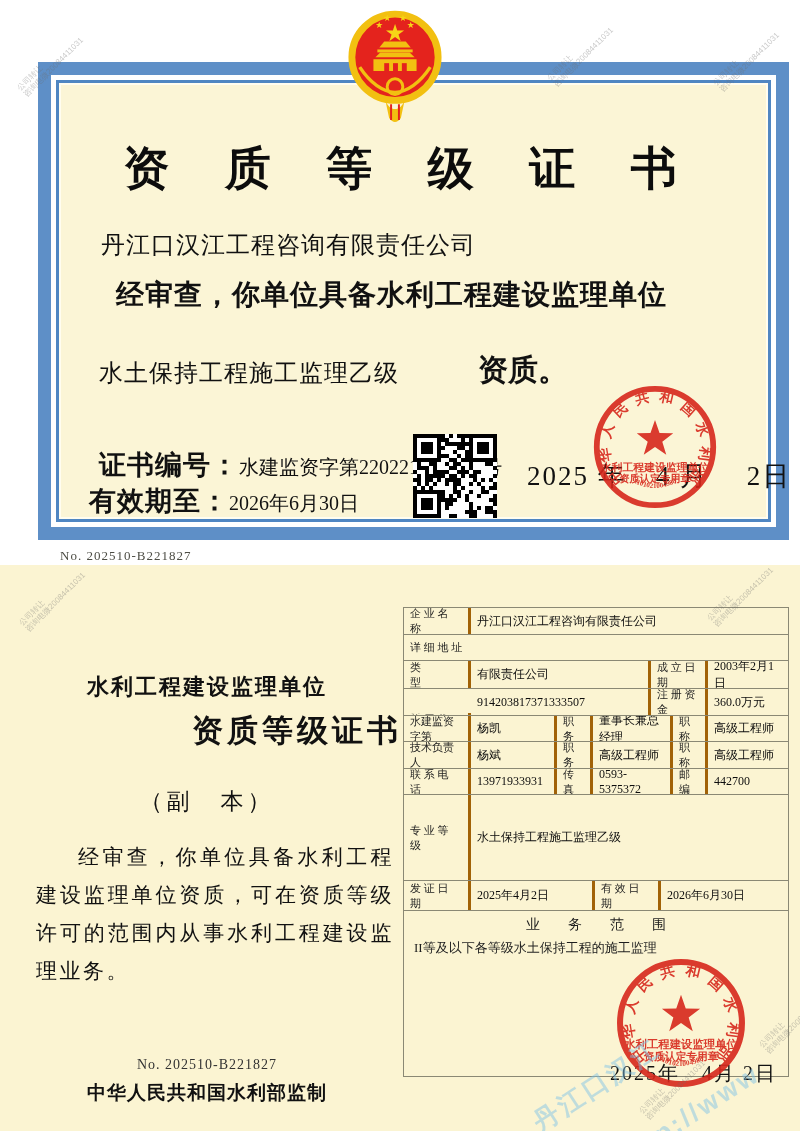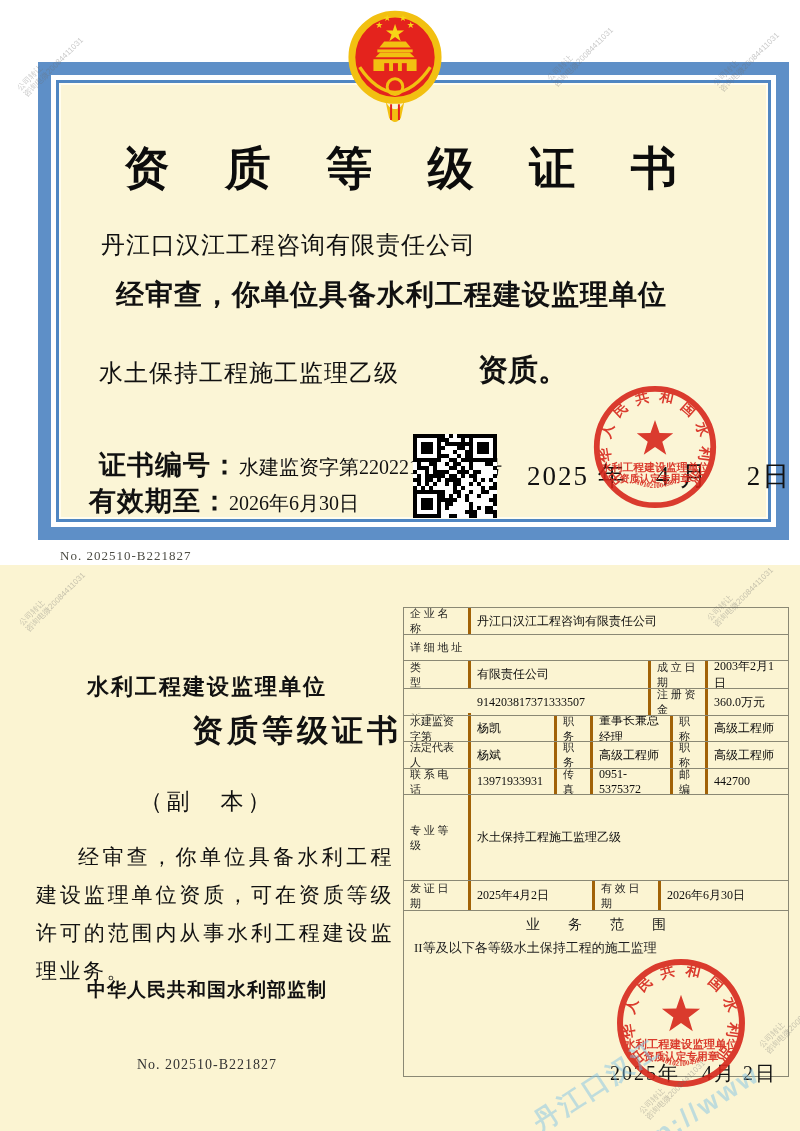--- a/index.html
+++ b/index.html
@@ -34,21 +34,21 @@
   
   .back-bg{position:absolute;left:0;top:565px;width:800px;height:566px;background:#fbf4d2;}
   .back-org{position:absolute;left:12px;top:672px;width:390px;text-align:center;
     font-size:22px;font-weight:bold;letter-spacing:2px;}
   .back-title{position:absolute;left:12px;top:710px;width:390px;text-align:right;
     font-size:31px;font-weight:bold;letter-spacing:4px;}
   .back-subtitle{position:absolute;left:12px;top:786px;width:390px;text-align:center;
     font-size:23px;letter-spacing:4px;}
   .back-body{position:absolute;left:36px;top:838px;width:358px;font-size:21px;
     line-height:38px;letter-spacing:2.5px;text-indent:2em;text-align:justify;}
-  .back-issuer{position:absolute;left:12px;top:977px;width:390px;text-align:center;
+  .back-issuer{position:absolute;left:12px;top:1080px;width:390px;text-align:center;
     font-size:19px;font-weight:bold;letter-spacing:1px;}
   .back-serial{position:absolute;left:12px;top:1057px;width:390px;text-align:center;
     font-size:14px;color:#333;letter-spacing:1px;}
   .back-date{position:absolute;left:610px;top:1060px;font-size:20px;letter-spacing:2px;z-index:3;}
 
   
   .cert-table{position:absolute;left:403px;top:607px;width:386px;border:1px solid #8a8874;}
   .trow{display:flex;border-bottom:1px solid #8a8874;}
   .trow:last-child{border-bottom:none;}
   .tc{border-right:3px solid #a16207;display:flex;align-items:center;padding:0 6px;overflow:hidden;flex:none;}
@@ -319,32 +319,32 @@
     </div>
     <div class="trow h26">
       <div class="tc w67 lab">水建监资字第</div>
       <div class="tc w86 val">杨凯</div>
       <div class="tc w36 lab">职 务</div>
       <div class="tc w80 val">董事长兼总经理</div>
       <div class="tc w35 lab">职 称</div>
       <div class="tc w80 val">高级工程师</div>
     </div>
     <div class="trow h27">
-      <div class="tc w67 lab">法定代表人</div>
+      <div class="tc w67 lab">技术负责人</div>
       <div class="tc w86 val">杨斌</div>
       <div class="tc w36 lab">职 务</div>
       <div class="tc w80 val">高级工程师</div>
       <div class="tc w35 lab">职 称</div>
       <div class="tc w80 val">高级工程师</div>
     </div>
     <div class="trow h26">
       <div class="tc w67 lab">联 系 电 话</div>
       <div class="tc w86 val">13971933931</div>
       <div class="tc w36 lab">传 真</div>
-      <div class="tc w80 val">0951-5375372</div>
+      <div class="tc w80 val">0593-5375372</div>
       <div class="tc w35 lab">邮 编</div>
       <div class="tc w80 val">442700</div>
     </div>
     <div class="trow h86">
       <div class="tc w67 lab">专 业 等 级</div>
       <div class="tc w317 val">水土保持工程施工监理乙级</div>
     </div>
     <div class="trow h30">
       <div class="tc w67 lab">发 证 日 期</div>
       <div class="tc w124 val">2025年4月2日</div>

